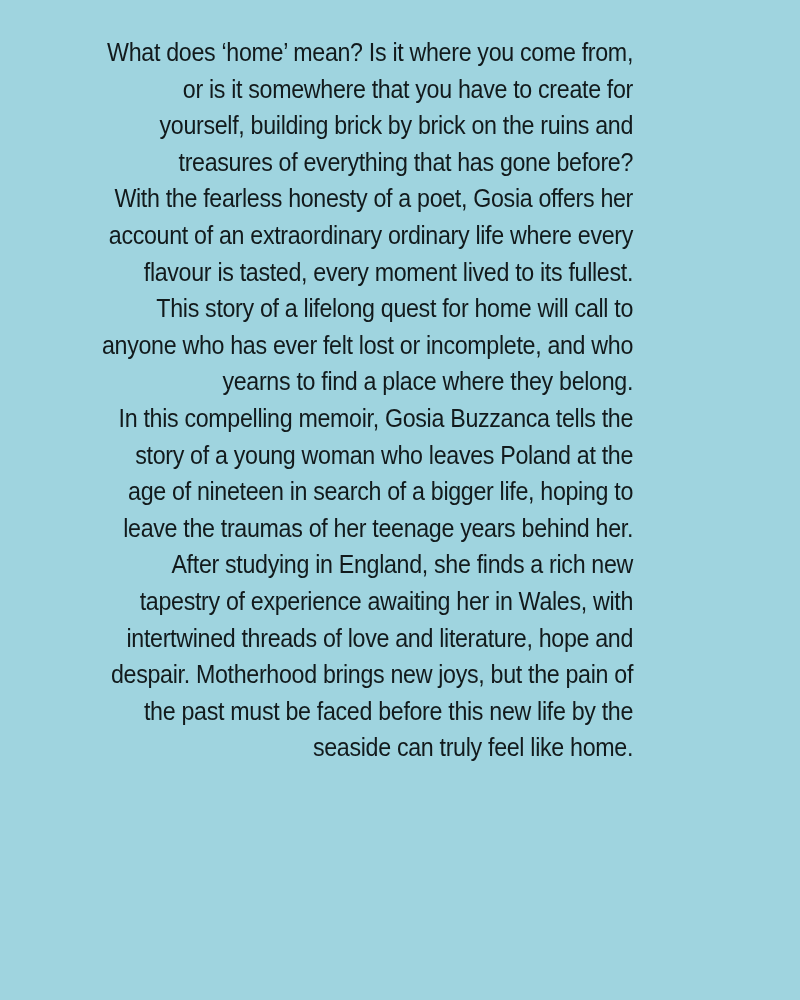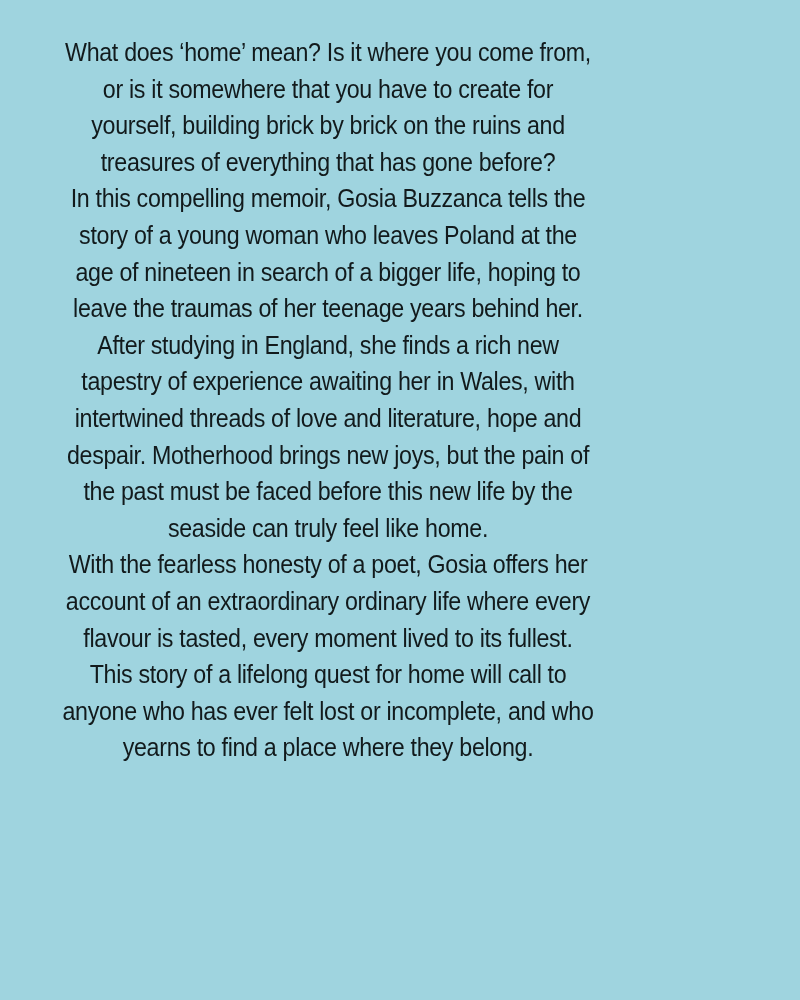--- a/index.html
+++ b/index.html
@@ -16,21 +16,21 @@
       position: relative;
       width: 800px;
       height: 1000px;
       background: #9fd4df;
     }
     .blurb {
       position: absolute;
       left: 0;
       top: 34px;
       width: 656px;
-      text-align: center;
+      text-align: right;
       color: #121a1c;
       font-family: "Liberation Sans", sans-serif;
       font-size: 25px;
       line-height: 36.6px;
       letter-spacing: -0.35px;
       font-stretch: condensed;
     }
     .line {
       display: block;
       white-space: nowrap;
@@ -45,35 +45,35 @@
   <div class="blurb" style="color: rgb(18, 26, 28);">
 
     <div>
       <span class="line">What does ‘home’ mean? Is it where you come from,</span>
       <span class="line">or is it somewhere that you have to create for</span>
       <span class="line">yourself, building brick by brick on the ruins and</span>
       <span class="line">treasures of everything that has gone before?</span>
     </div>
 
     <div>
+      <span class="line">With the fearless honesty of a poet, Gosia offers her</span>
+      <span class="line">account of an extraordinary ordinary life where every</span>
+      <span class="line">flavour is tasted, every moment lived to its fullest.</span>
+      <span class="line">This story of a lifelong quest for home will call to</span>
+      <span class="line">anyone who has ever felt lost or incomplete, and who</span>
+      <span class="line">yearns to find a place where they belong.</span>
+    </div>
+
+    <div>
       <span class="line">In this compelling memoir, Gosia Buzzanca tells the</span>
       <span class="line">story of a young woman who leaves Poland at the</span>
       <span class="line">age of nineteen in search of a bigger life, hoping to</span>
       <span class="line">leave the traumas of her teenage years behind her.</span>
       <span class="line">After studying in England, she finds a rich new</span>
       <span class="line">tapestry of experience awaiting her in Wales, with</span>
       <span class="line">intertwined threads of love and literature, hope and</span>
       <span class="line">despair. Motherhood brings new joys, but the pain of</span>
       <span class="line">the past must be faced before this new life by the</span>
       <span class="line">seaside can truly feel like home.</span>
     </div>
 
-    <div>
-      <span class="line">With the fearless honesty of a poet, Gosia offers her</span>
-      <span class="line">account of an extraordinary ordinary life where every</span>
-      <span class="line">flavour is tasted, every moment lived to its fullest.</span>
-      <span class="line">This story of a lifelong quest for home will call to</span>
-      <span class="line">anyone who has ever felt lost or incomplete, and who</span>
-      <span class="line">yearns to find a place where they belong.</span>
-    </div>
-
   </div>
 </div>
 
 </body></html>

